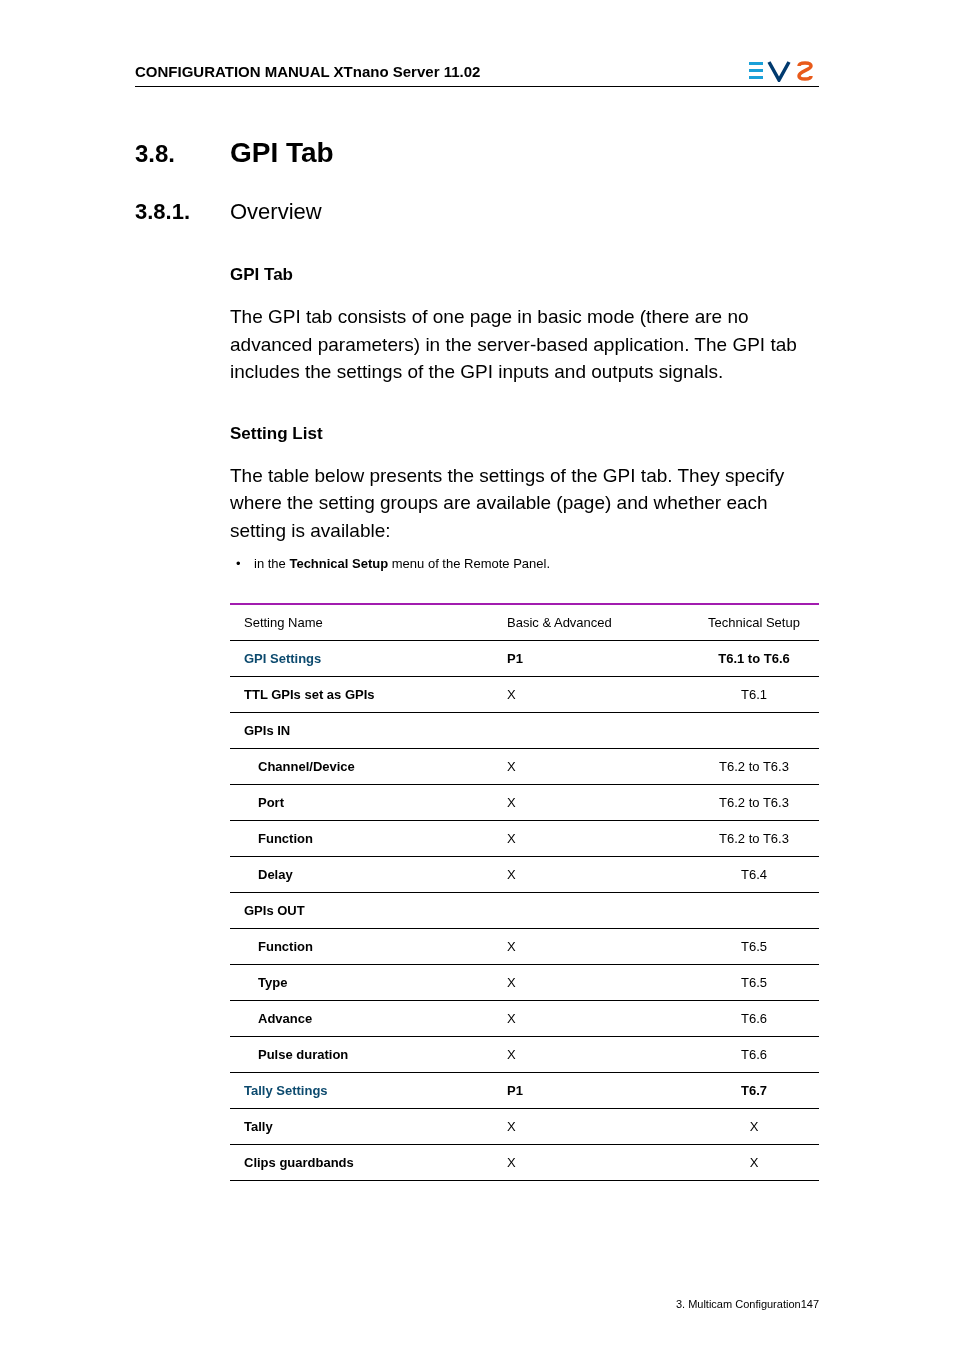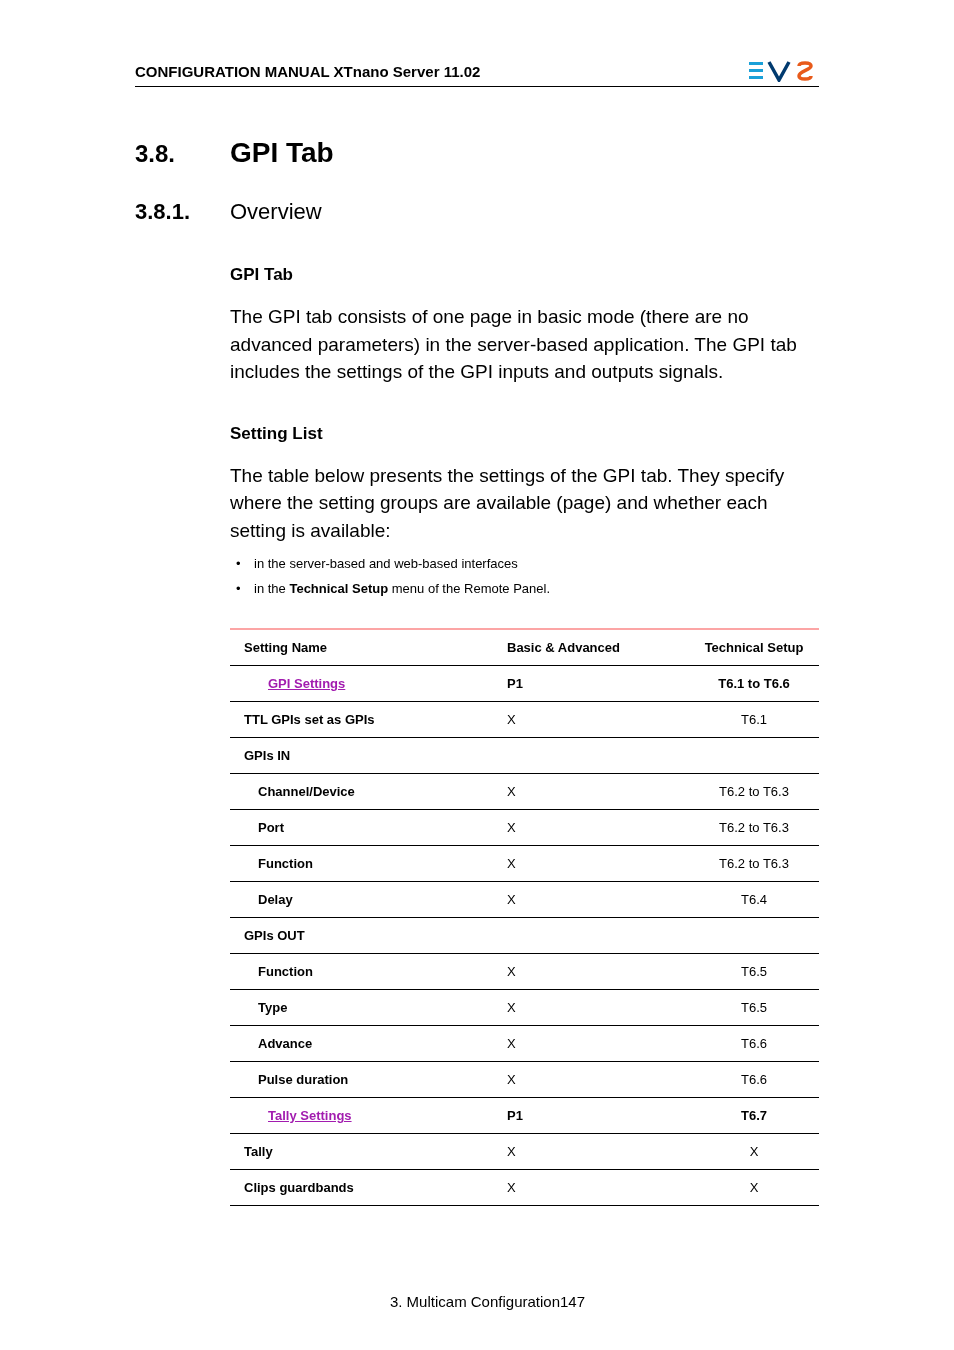--- a/index.html
+++ b/index.html
@@ -99,51 +99,49 @@
     font-size: 13px;
     margin-top: 10px;
   }
   table.settings th, table.settings td {
     border-top: 1px solid #000;
     border-bottom: 1px solid #000;
     padding: 10px 8px;
     text-align: left;
   }
   table.settings thead th {
-    border-top: 2px solid #fca5a5;
-    font-weight: bold;
+    border-top: 2px solid #a21caf;
+    font-weight: normal;
   }
   table.settings th.col-basic, table.settings td.col-basic {
     text-align: left;
     width: 190px;
   }
   table.settings th.col-tech, table.settings td.col-tech {
     text-align: center;
     width: 130px;
   }
   table.settings th.col-name, table.settings td.col-name {
     padding-left: 14px;
   }
   .link-row td.col-name, .link-row td.col-basic, .link-row td.col-tech {
     font-weight: bold;
   }
   .link {
-    color: #a21caf;
-    text-decoration: underline;
-    margin-left: 24px;
+    color: #0c4a6e;
   }
   .indent { padding-left: 28px !important; }
   .footer {
     position: absolute;
     bottom: 40px;
     left: 135px;
     right: 135px;
     display: flex;
-    justify-content: center;
-    font-size: 15px;
+    justify-content: flex-end;
+    font-size: 11px;
     margin-left: 21px;
   }
 </style>
 </head>
 <body>
 
 <div class="page">
   <div class="header-row">
     <span class="header-text">CONFIGURATION MANUAL  XTnano Server 11.02</span>
     <span class="logo">
@@ -167,21 +165,20 @@
     <span class="subsection-title">Overview</span>
   </div>
 
   <div class="content">
     <div class="h3">GPI Tab</div>
     <div class="para">The GPI tab consists of one page in basic mode (there are no advanced parameters) in the server-based application. The GPI tab includes the settings of the GPI inputs and outputs signals.</div>
 
     <div class="h3" style="margin-top:38px;">Setting List</div>
     <div class="para" style="margin-bottom:10px;">The table below presents the settings of the GPI tab. They specify where the setting groups are available (page) and whether each setting is available:</div>
     <ul class="bullets">
-      <li><span>in the server-based and web-based interfaces</span></li>
       <li><span>in the </span><span class="bold">Technical Setup</span><span> menu of the Remote Panel.</span></li>
     </ul>
 
     <table class="settings">
       <thead>
         <tr>
           <th class="col-name">Setting Name</th>
           <th class="col-basic">Basic &amp; Advanced</th>
           <th class="col-tech">Technical Setup</th>
         </tr>

